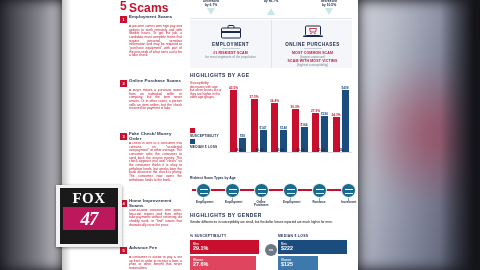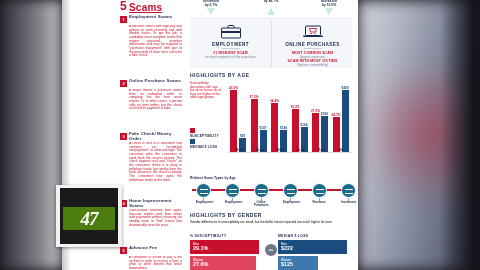--- a/index.html
+++ b/index.html
@@ -28,22 +28,22 @@
   .sheet{position:absolute;left:62px;top:0;width:296px;height:270px;
     background:#ffffff;overflow:hidden;}
   .sheet:before{content:"";position:absolute;left:0;top:0;width:9px;height:270px;
     background:linear-gradient(90deg,rgba(0,0,0,.22),rgba(0,0,0,0));}
 
   
   .col-left{position:absolute;left:58px;top:0;width:62px;height:270px;}
   .hdr5{position:absolute;left:0;top:1px;width:62px;height:13px;}
   .hdr5 .num{position:absolute;left:0;top:-1px;font-size:12px;font-weight:bold;color:#c8102e;
     line-height:13px;letter-spacing:-.5px;}
-  .hdr5 .word{position:absolute;left:9px;top:1px;font-size:10px;font-weight:bold;
-    color:#c8102e;line-height:12px;letter-spacing:.2px;text-decoration:underline;}
+  .hdr5 .word{position:absolute;left:9px;top:1px;font-size:12px;font-weight:bold;
+    color:#c8102e;line-height:12px;letter-spacing:.2px;}
 
   .scam{position:absolute;left:0;width:62px;}
   .sq{position:absolute;left:0;top:0;width:7px;height:7px;background:#c8102e;}
   .sq span{display:block;color:#fff;font-size:4px;line-height:7px;text-align:center;font-weight:bold;}
   .scam-title{position:absolute;left:9px;top:-1px;width:53px;font-size:4.4px;line-height:4.6px;
     font-weight:bold;color:#1b2a4a;letter-spacing:.1px;}
   .scam-body{position:absolute;left:9px;width:53px;font-size:3.3px;line-height:3.65px;
     color:#c8102e;text-align:justify;}
 
   
@@ -115,21 +115,21 @@
   .gbar .gv{position:absolute;left:3px;top:5px;font-size:5.4px;font-weight:bold;}
   .vs{position:absolute;left:50%;margin-left:-6px;top:32px;width:12px;height:12px;border-radius:50%;
     background:#6f7787;color:#fff;font-size:4px;font-weight:bold;text-align:center;line-height:12px;}
 
   
   .bug{position:absolute;left:56px;top:185px;width:66px;height:62px;
     background:#f2f2f2;box-shadow:0 1px 3px rgba(0,0,0,.45);}
   .bug .b-in{position:absolute;left:4px;top:3px;width:58px;height:56px;background:#1a1a1a;}
   .bug .fox{position:absolute;left:0;top:2px;width:58px;text-align:center;color:#fff;
     font-family:"Liberation Serif",serif;font-weight:bold;font-size:15px;line-height:17px;letter-spacing:.5px;}
-  .bug .red{position:absolute;left:3px;top:19px;width:52px;height:23px;background:#4d7c0f;}
+  .bug .red{position:absolute;left:3px;top:19px;width:52px;height:23px;background:#be185d;}
   .bug .n47{position:absolute;left:0;top:0;width:52px;text-align:center;color:#fff;
     font-family:"Liberation Serif",serif;font-weight:bold;font-size:19px;line-height:23px;
     font-style:italic;letter-spacing:-1px;}
   .bug .news{position:absolute;left:0;top:42px;width:58px;text-align:center;color:#fff;
     font-family:"Liberation Serif",serif;font-weight:bold;font-size:9px;line-height:11px;letter-spacing:1px;}
 </style>
 </head>
 <body>
 
 <div class="stage">
@@ -371,19 +371,20 @@
             </div>
           </div>
         <div class="vs">vs</div>
       </div>
 
     </div>
   </div>
 
   <div class="bug">
     <div class="b-in">
+      <div class="fox">FOX</div>
       <div class="red">
         <div class="n47">47</div>
       </div>
     </div>
   </div>
 
 </div>
 
 </body></html>

